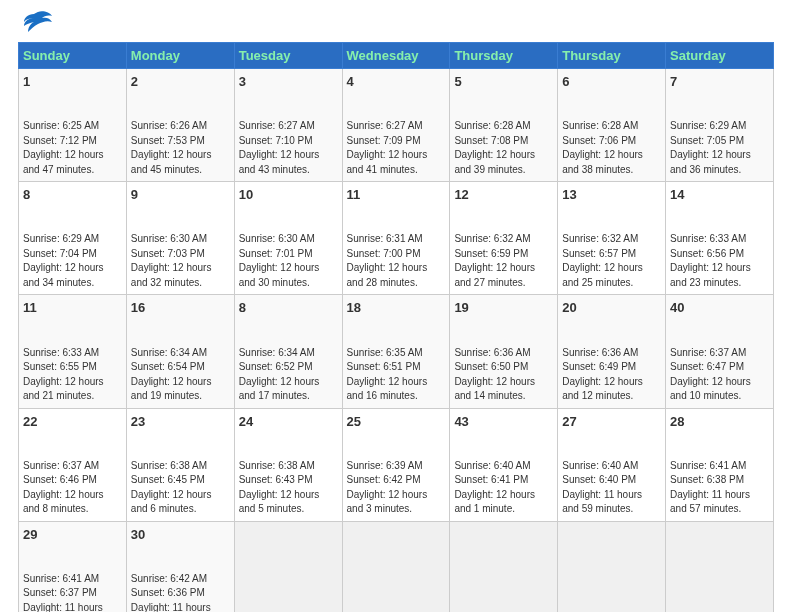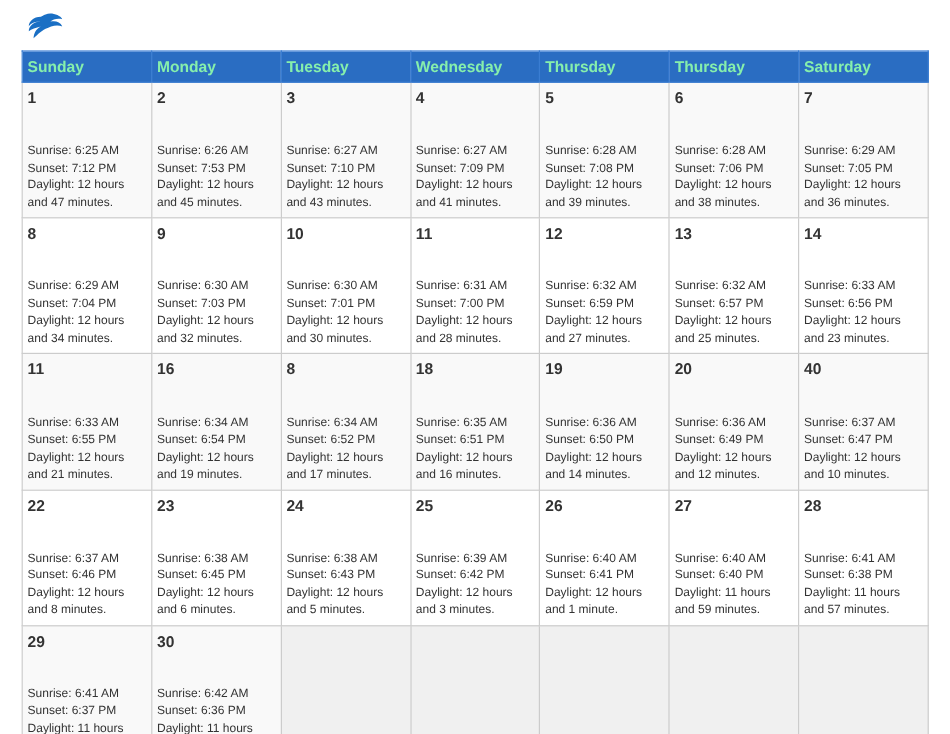--- a/index.html
+++ b/index.html
@@ -306,21 +306,21 @@
 and 5 minutes.</div>
           </td>
           <td>
             <span class="day-num">25</span>
             <div class="day-info" style="white-space: pre-line;">Sunrise: 6:39 AM
 Sunset: 6:42 PM
 Daylight: 12 hours
 and 3 minutes.</div>
           </td>
           <td>
-            <span class="day-num">26</span>
+            <span class="day-num">43</span>
             <div class="day-info" style="white-space: pre-line;">Sunrise: 6:40 AM
 Sunset: 6:41 PM
 Daylight: 12 hours
 and 1 minute.</div>
           </td>
           <td>
             <span class="day-num">27</span>
             <div class="day-info" style="white-space: pre-line;">Sunrise: 6:40 AM
 Sunset: 6:40 PM
 Daylight: 11 hours

